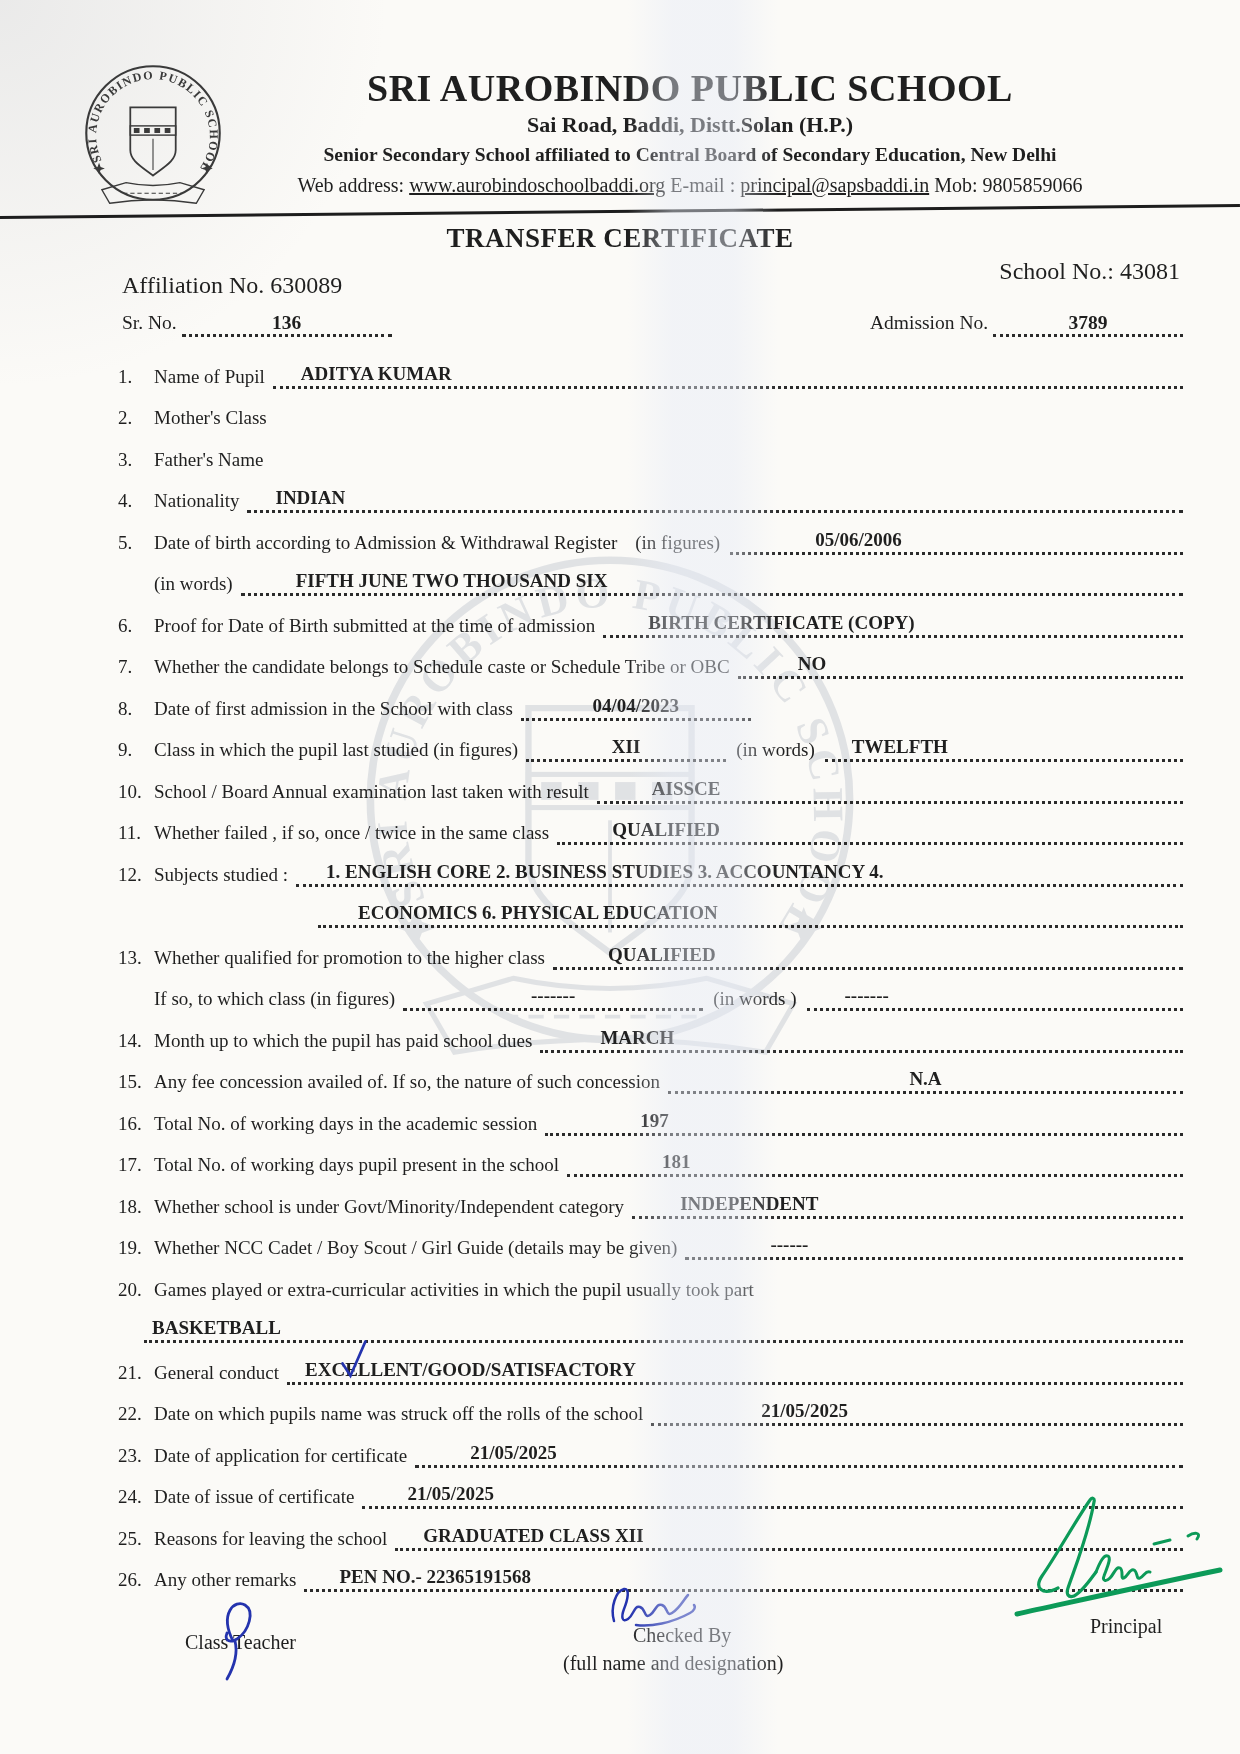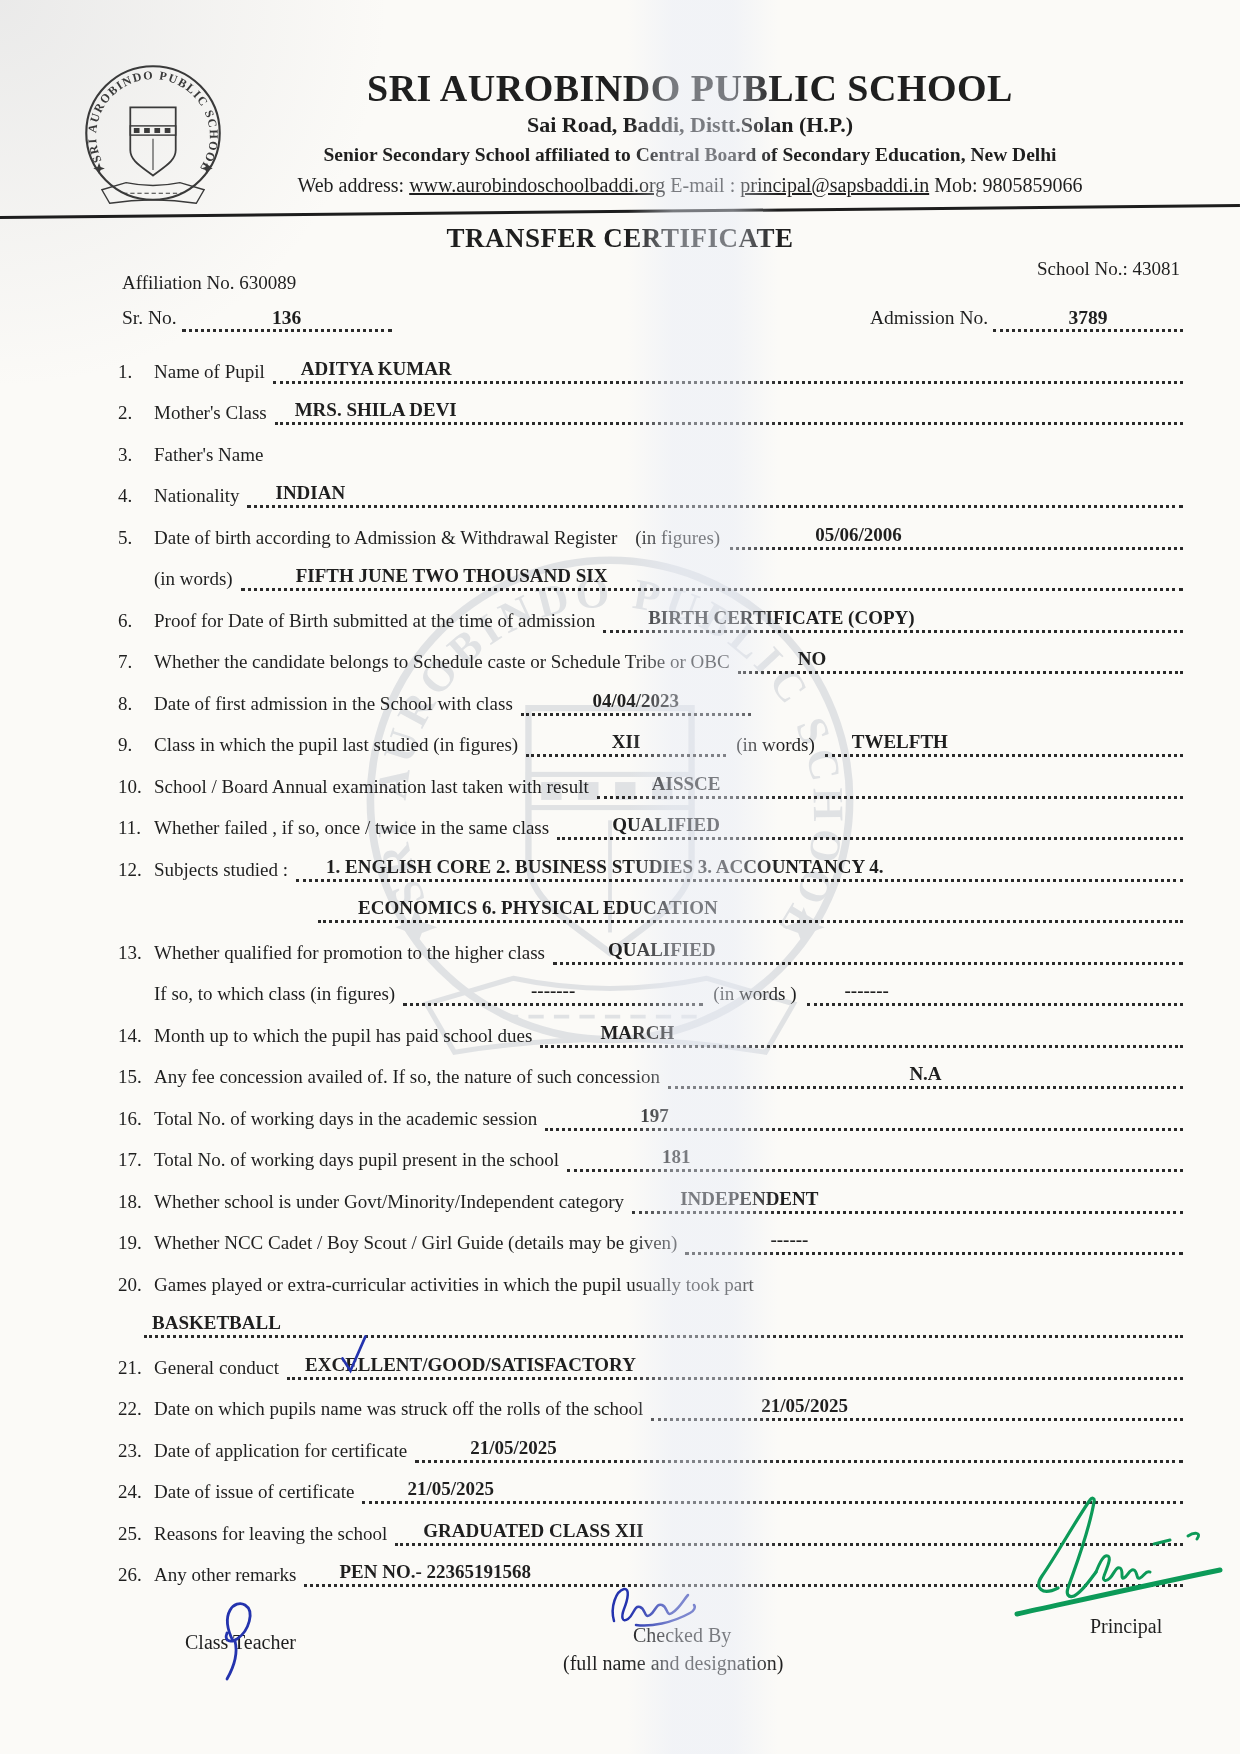--- a/index.html
+++ b/index.html
@@ -17,21 +17,21 @@
   .header-text { margin-left: 200px; margin-right: 60px; text-align: center; }
   .school-name { font-size: 38px; font-weight: 700; letter-spacing: .5px; line-height: 44px; }
   .school-address { font-size: 22px; font-weight: 600; line-height: 30px; }
   .school-affil { font-size: 19.5px; font-weight: 700; line-height: 30px; }
   .school-web { font-size: 20px; line-height: 30px; white-space: nowrap; }
   .school-web .u { text-decoration: underline; }
   .divider { height: 3px; background: #1d1d1d; margin-top: 10px; transform: rotate(-0.55deg); }
 
   
   .doc-title { text-align: center; font-size: 27px; font-weight: 700; letter-spacing: .5px; margin-top: 10px; z-index:2; position:relative;}
-  .meta1 { display: flex; justify-content: space-between; align-items: flex-start; margin: 4px 60px 0 122px; font-size: 19px; position:relative; z-index:2;}
+  .meta1 { display: flex; justify-content: space-between; align-items: flex-start; margin: 4px 60px 0 122px; font-size: 24px; position:relative; z-index:2;}
   .meta2 { display: flex; justify-content: space-between; align-items: flex-end; margin: 6px 57px 0 122px; font-size: 19.5px; height: 32px; position:relative; z-index:2;}
   .mini-fill { display: inline-block; border-bottom: 3px dotted #2b2b2b; text-align: center; font-weight: 700; }
   .w210 { width: 210px; margin-top: 24px; } .w190 { width: 190px; }
   .meta-group { white-space: nowrap; }
 
   
   .items { position: relative; z-index: 2; margin: 10px 57px 0 118px; font-size: 19px; }
   .row { display: flex; align-items: flex-end; height: 41.5px; }
   .num { flex: 0 0 36px; padding-bottom: 1px; }
   .lbl { white-space: nowrap; padding: 0 8px 1px 0; }
@@ -136,23 +136,20 @@
         <span class="num">1.</span>
         <span class="lbl">Name of Pupil</span>
         <span class="fill" style="--p:28px">
           <b class="val">ADITYA KUMAR</b>
         </span>
       </div>
 
     <div class="row">
         <span class="num">2.</span>
         <span class="lbl">Mother's Class</span>
-        <span class="fill" style="--p:20px">
-          <b class="val">MRS. SHILA DEVI</b>
-        </span>
       </div>
 
     <div class="row">
         <span class="num">3.</span>
         <span class="lbl">Father's Name</span>
       </div>
 
     <div class="row">
         <span class="num">4.</span>
         <span class="lbl">Nationality</span>

